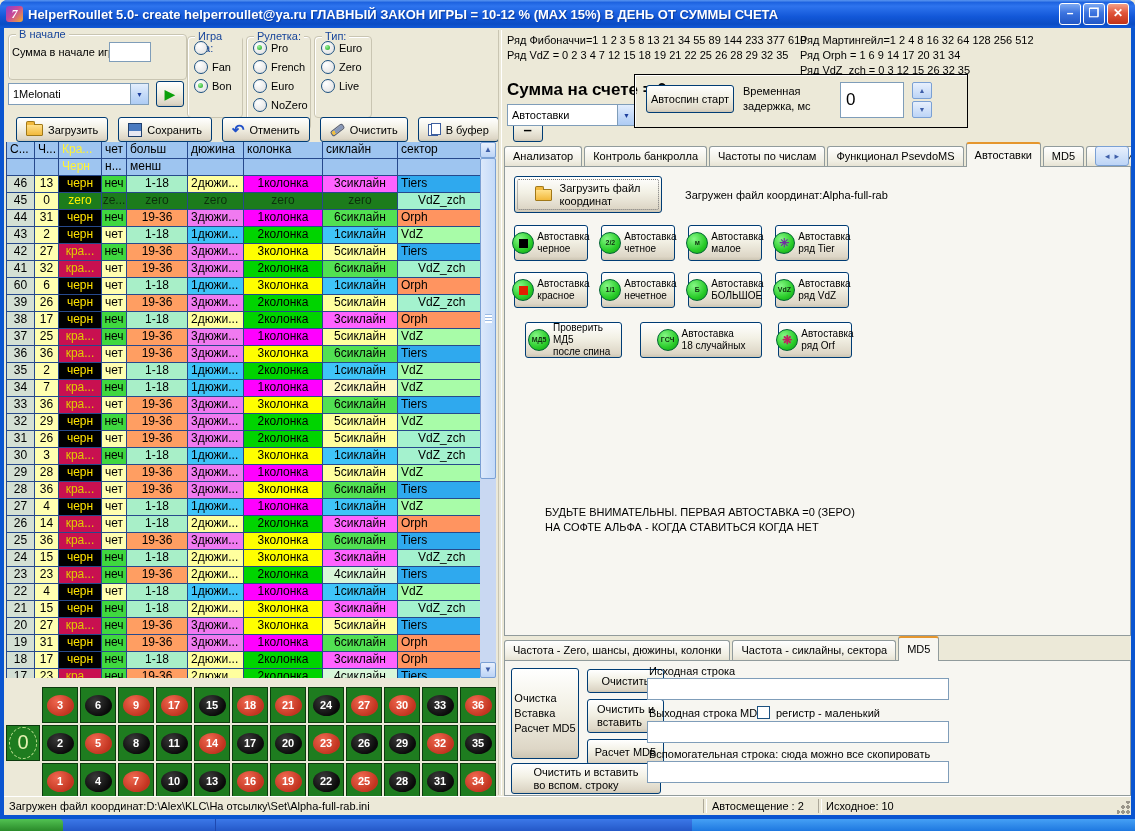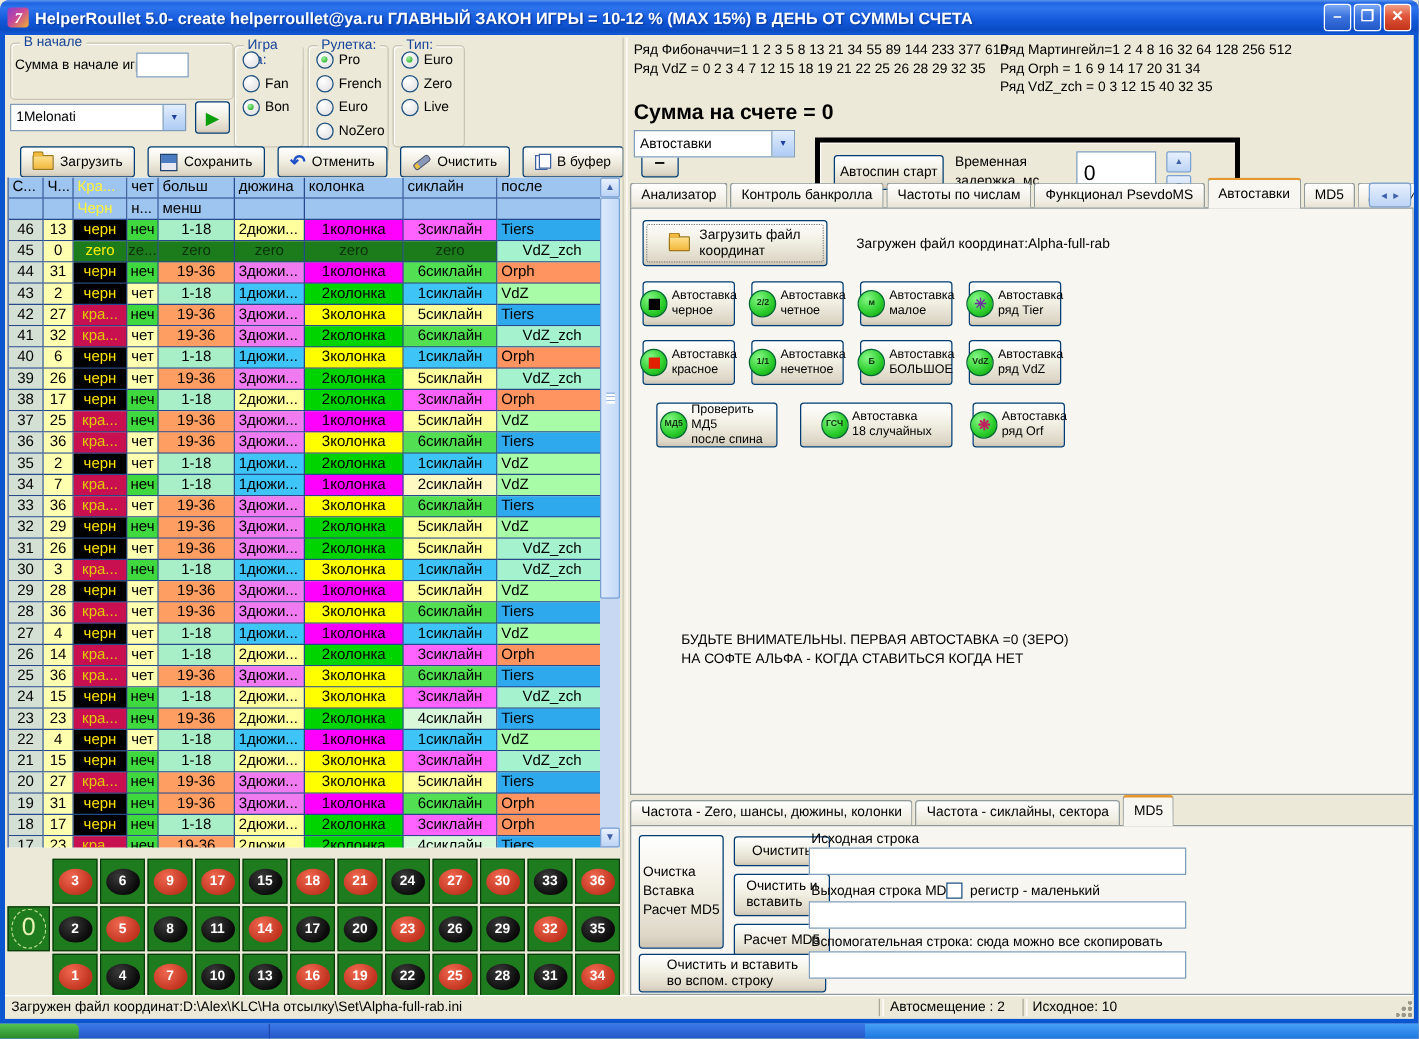--- a/index.html
+++ b/index.html
@@ -89,21 +89,21 @@
   .ovR{background:radial-gradient(circle at 38% 30%,#F06850,#C23420 70%);}
   .ovB{background:radial-gradient(circle at 38% 30%,#3A3A3A,#0A0A0A 70%);}
   .wzero{position:absolute;left:0;top:40px;width:34px;height:36px;background:#1E7C1F;border:1px solid #0C3A0E;box-sizing:border-box;
     display:flex;align-items:center;justify-content:center;}
   .zoval{width:26px;height:30px;border:1px dashed #BCDE8E;border-radius:50%;color:#E6F2B4;
     font-size:20px;line-height:28px;text-align:center;}
   .vdiv{position:absolute;left:494px;top:2px;width:2px;height:765px;border-left:1px solid #C9C5B2;border-right:1px solid #FFF;}
   
   .series{position:absolute;top:5px;font-size:11px;line-height:15px;color:#000;white-space:nowrap;}
   .sumline{position:absolute;left:503px;top:52px;font-size:17px;font-weight:bold;}
-  .spin-grp{position:absolute;left:648px;top:46px;width:332px;height:52px;border:4px solid #000000;box-shadow:inset 1px 1px 0 #FFF;margin-top:36px;}
+  .spin-grp{position:absolute;left:630px;top:46px;width:332px;height:52px;border:1px solid #000000;box-shadow:inset 1px 1px 0 #FFF;}
   .spinedit{position:absolute;left:205px;top:7px;width:64px;height:36px;font-size:17px;padding:6px 5px;}
   .spup,.spdn{position:absolute;left:277px;width:20px;height:17px;border:1px solid #7AA0D4;border-radius:2px;box-sizing:border-box;
     background:linear-gradient(180deg,#E8F0FD,#BCD4F6);color:#3E5EA8;font-size:7px;text-align:center;line-height:15px;}
   
   .tabbar{position:absolute;left:500px;top:116px;width:627px;height:23px;display:flex;align-items:flex-end;}
   .tab{height:20px;line-height:19px;padding:0 8px;font-size:11px;border:1px solid #919B9C;border-bottom:none;
     border-radius:3px 3px 0 0;background:linear-gradient(180deg,#FFF,#F0EEE3 70%,#E4E0D0);margin-right:2px;white-space:nowrap;
     overflow:hidden;flex:none;}
   .tab.act{height:23px;line-height:23px;background:#F7F6F1;border-top:2px solid #E5962E;position:relative;z-index:3;}
   .tabarrows{position:absolute;right:0px;top:2px;width:32px;height:18px;border:1px solid #7AA0D4;border-radius:3px;
@@ -266,21 +266,21 @@
       <div class="tblwrap">
           <div class="trow">
             <div class="tc th" style="width: 28px;">С...</div>
             <div class="tc th" style="width: 24px;">Ч...</div>
             <div class="tc th hyellow" style="width: 43px;">Кра...</div>
             <div class="tc th" style="width: 25px;">чет</div>
             <div class="tc th" style="width: 61px;">больш</div>
             <div class="tc th" style="width: 56px;">дюжина</div>
             <div class="tc th" style="width: 79px;">колонка</div>
             <div class="tc th" style="width: 75px;">сиклайн</div>
-            <div class="tc th" style="width: 83px;">после</div>
+            <div class="tc th" style="width: 83px;">сектор</div>
           </div>
           <div class="trow">
             <div class="tc th" style="width: 28px;"></div>
             <div class="tc th" style="width: 24px;"></div>
             <div class="tc th hyellow" style="width: 43px;">Черн</div>
             <div class="tc th" style="width: 25px;">н...</div>
             <div class="tc th" style="width: 61px;">менш</div>
             <div class="tc th" style="width: 56px;"></div>
             <div class="tc th" style="width: 79px;"></div>
             <div class="tc th" style="width: 75px;"></div>
@@ -346,21 +346,21 @@
             <div class="tc colN" style="width: 24px;">32</div>
             <div class="tc cRed" style="width: 43px;">кра...</div>
             <div class="tc pEven" style="width: 25px;">чет</div>
             <div class="tc rHigh" style="width: 61px;">19-36</div>
             <div class="tc d3" style="width: 56px;">3дюжи...</div>
             <div class="tc k2" style="width: 79px;">2колонка</div>
             <div class="tc x6" style="width: 75px;">6сиклайн</div>
             <div class="tc sVdzz" style="width: 83px;">VdZ_zch</div>
           </div>
           <div class="trow">
-            <div class="tc colS" style="width: 28px;">40</div>
+            <div class="tc colS" style="width: 28px;">60</div>
             <div class="tc colN" style="width: 24px;">6</div>
             <div class="tc cBlack" style="width: 43px;">черн</div>
             <div class="tc pEven" style="width: 25px;">чет</div>
             <div class="tc rLow" style="width: 61px;">1-18</div>
             <div class="tc d1" style="width: 56px;">1дюжи...</div>
             <div class="tc k3" style="width: 79px;">3колонка</div>
             <div class="tc x1" style="width: 75px;">1сиклайн</div>
             <div class="tc sOrph" style="width: 83px;">Orph</div>
           </div>
           <div class="trow">
@@ -739,21 +739,21 @@
 
       <div class="vdiv"></div>
 
       <div class="series" style="left:503px;">
         <div>Ряд Фибоначчи=1 1 2 3 5 8 13 21 34 55 89 144 233 377 610</div>
         <div>Ряд VdZ = 0 2 3 4 7 12 15 18 19 21 22 25 26 28 29 32 35</div>
       </div>
       <div class="series" style="left:796px;">
         <div>Ряд Мартингейл=1 2 4 8 16 32 64 128 256 512</div>
         <div>Ряд Orph = 1 6 9 14 17 20 31 34</div>
-        <div>Ряд VdZ_zch = 0 3 12 15 40 32 35</div>
+        <div>Ряд VdZ_zch = 0 3 12 15 26 32 35</div>
       </div>
       <div class="sumline">Сумма на счете = 0</div>
       <div class="combo" style="left:503px;top:76px;width:129px;height:22px;">
         <div class="cval">Автоставки</div>
         <div class="carr">▼</div>
       </div>
       <div class="spin-grp">
         <div class="xbtn" style="position:absolute;left:11px;top:10px;width:88px;height:28px;">Автоспин старт</div>
         <div style="position:absolute;left:108px;top:9px;font-size:11px;line-height:15px;white-space:pre-line;">Временная
 задержка, мс</div>

